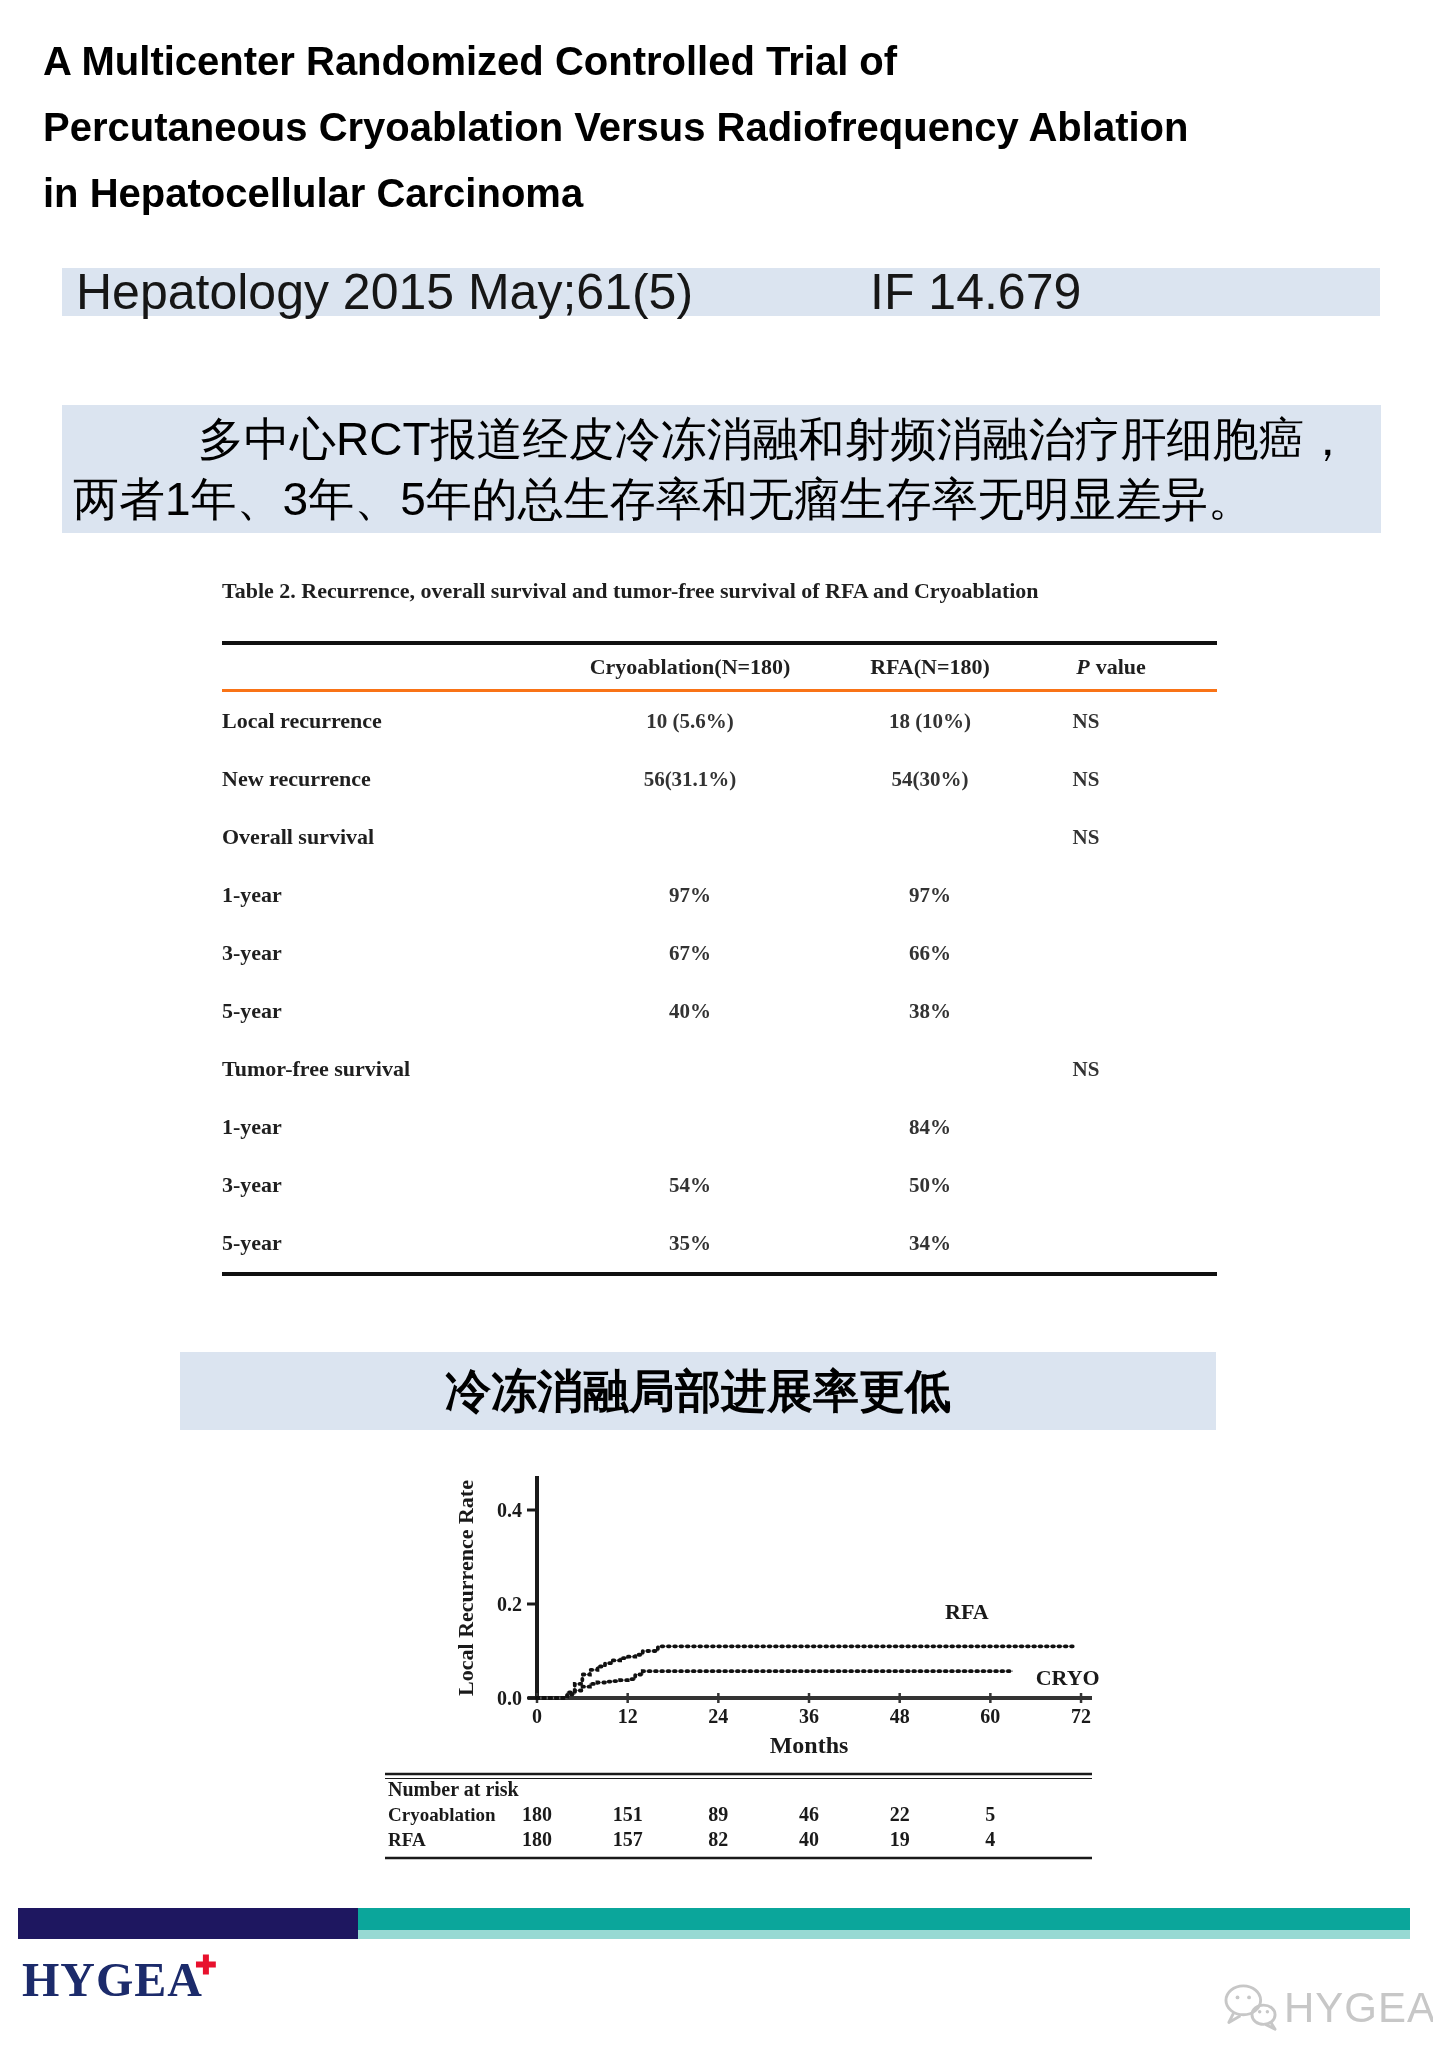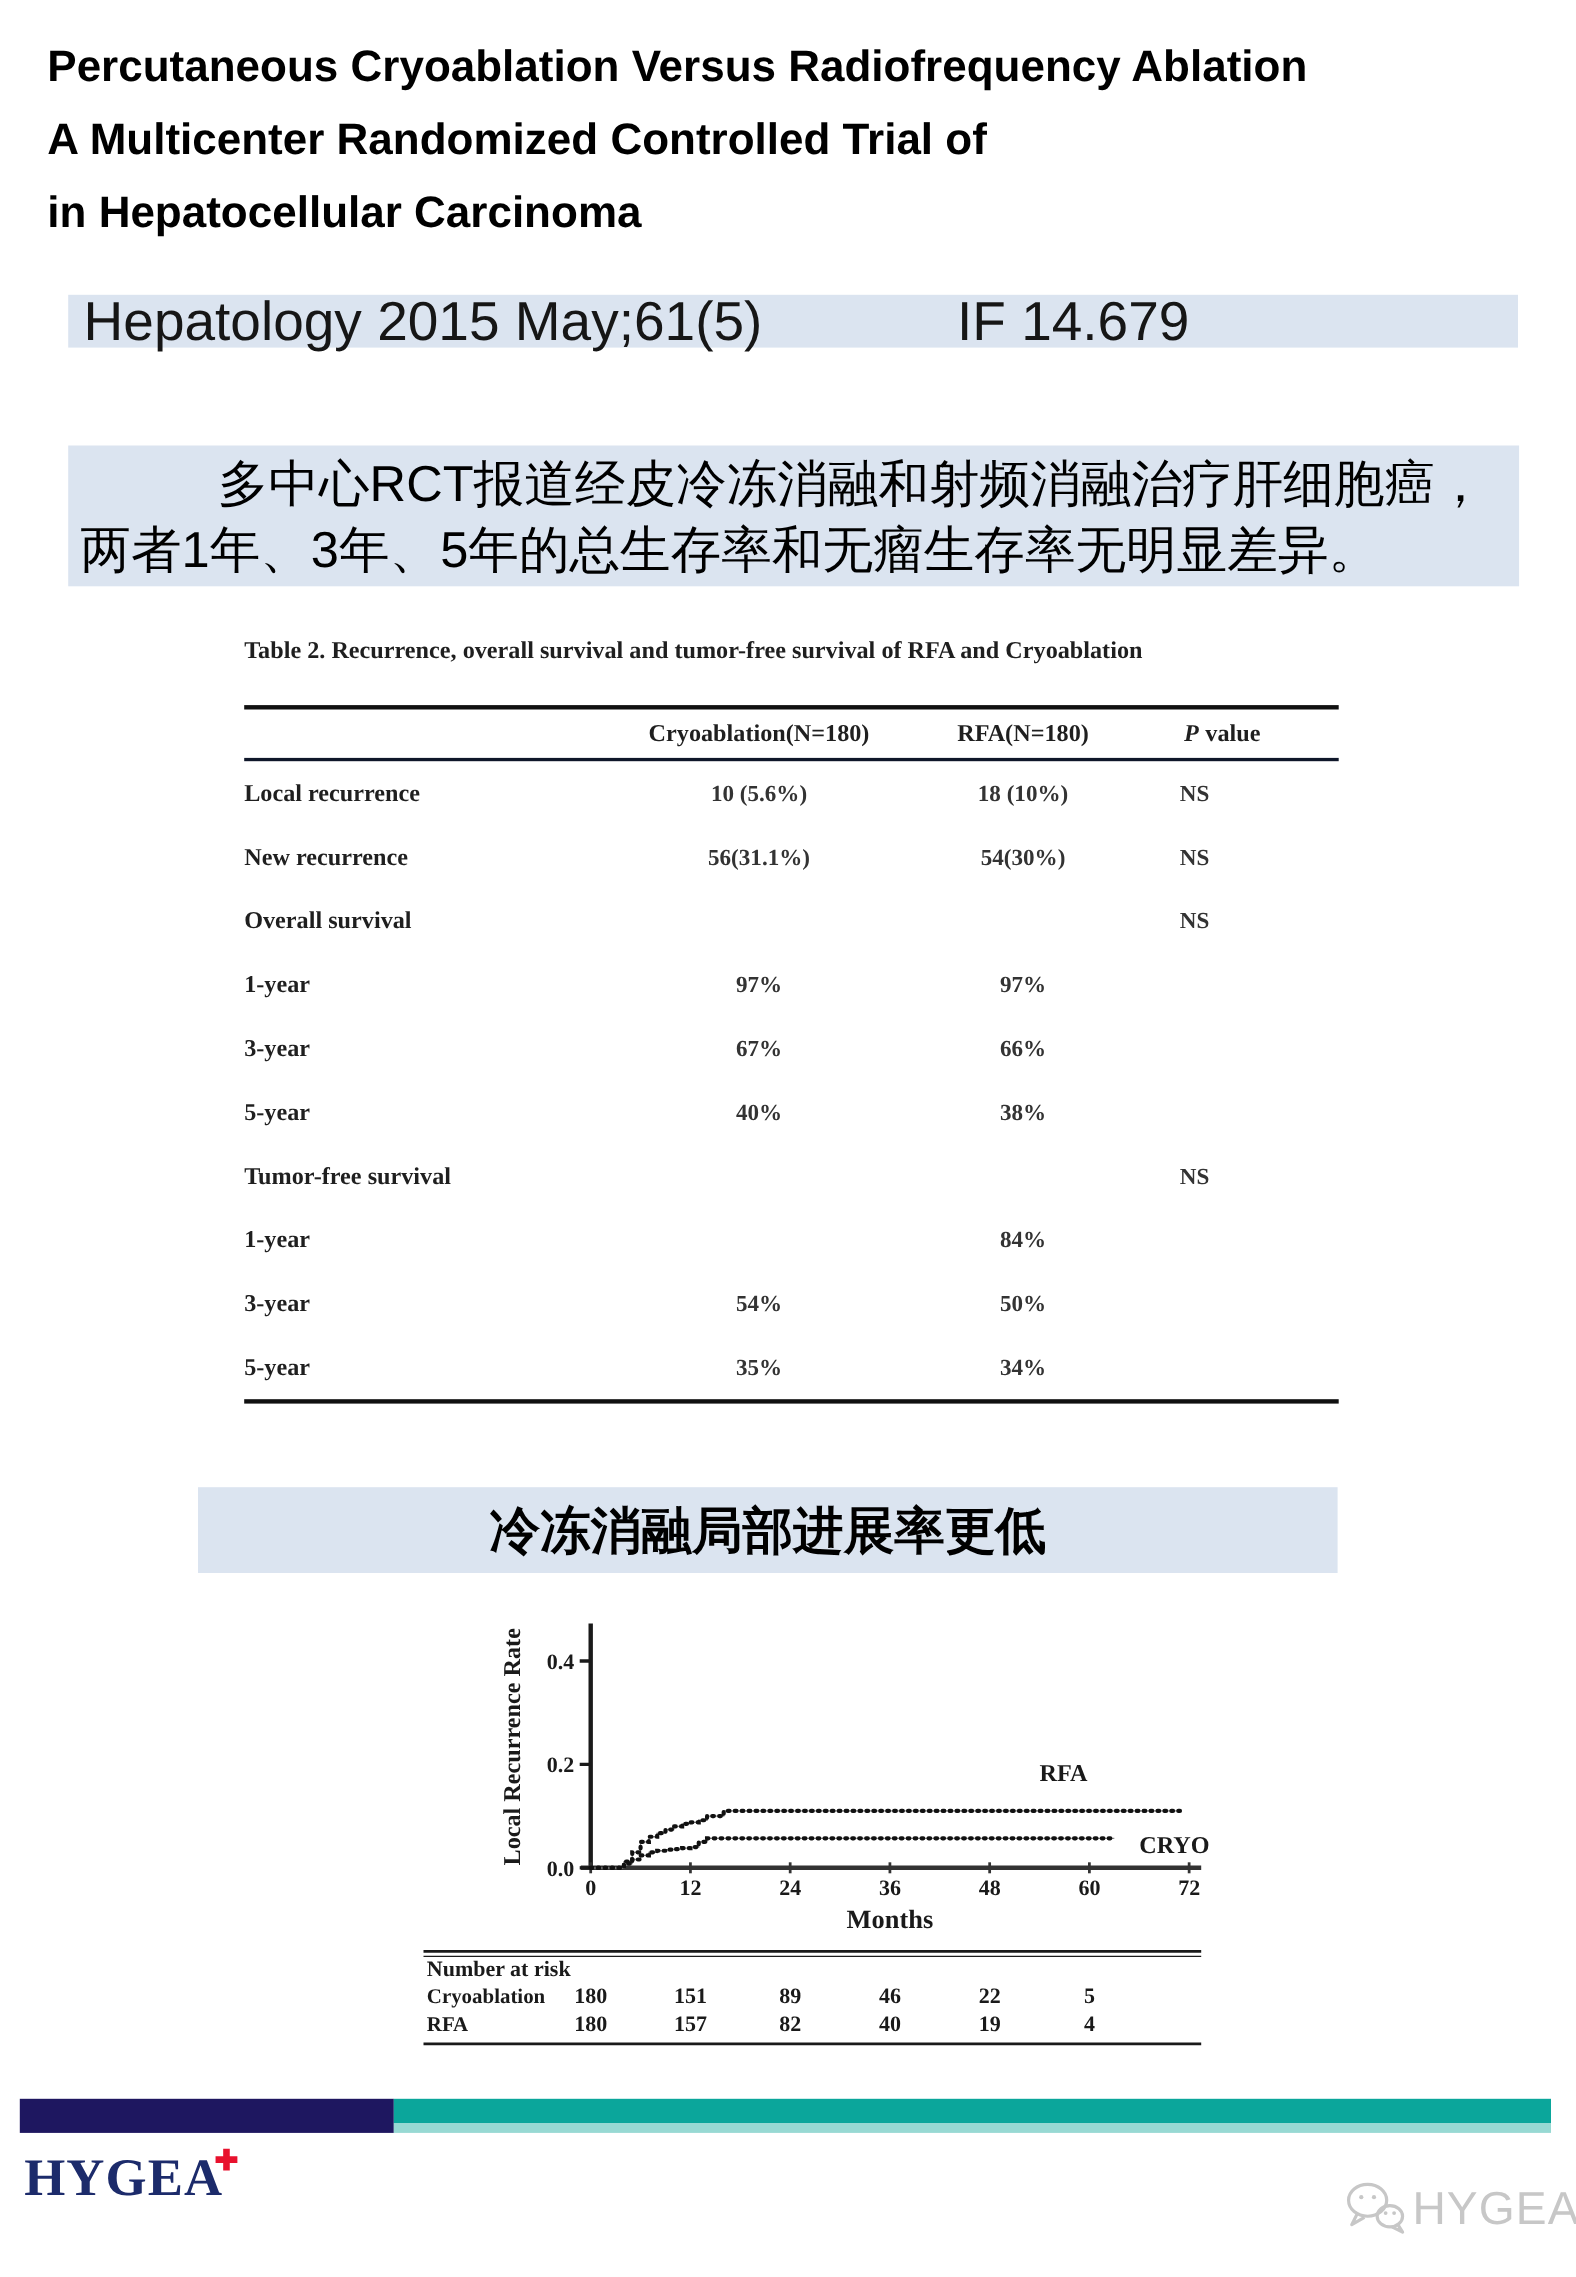--- a/index.html
+++ b/index.html
@@ -18,21 +18,21 @@
   .journal-bar .impact{position:absolute; left:808px; top:0;}
 
   .summary-box{position:absolute; left:62px; top:405px; width:1319px; height:128px;
     background:var(--panel-blue); font-size:46px; color:#000; line-height:62px;}
   .summary-box .s-line1{position:absolute; left:136px; top:3px; white-space:nowrap;}
   .summary-box .s-line2{position:absolute; left:11px; top:63px; white-space:nowrap;}
 
   .table-wrap{position:absolute; left:222px; top:578px; width:995px;
     font-family:"Liberation Serif", serif; color:#1f1f1f;}
   .table-title{font-weight:bold; font-size:22px; line-height:26px; margin-bottom:37px; white-space:nowrap;}
-  .t-head{position:relative; height:51px; border-top:4px solid #111; border-bottom:3px solid #0f172a;}
+  .t-head{position:relative; height:51px; border-top:4px solid #111; border-bottom:3px solid #f97316;}
   .t-head span{position:absolute; top:0; line-height:44px; font-weight:bold; font-size:22px;}
   .hd-cryo{left:348px; width:240px; text-align:center;}
   .hd-rfa{left:588px; width:240px; text-align:center;}
   .hd-p{left:784px; width:160px; text-align:center;}
   .hd-p i{font-style:italic; margin-right:6px;}
   .t-body{border-bottom:4px solid #101010;}
   .t-row{position:relative; height:58px;}
   .t-row span{position:absolute; top:0; line-height:58px;}
   .cell-label{left:0; font-weight:bold; font-size:22px;}
   .cell-cryo{left:348px; width:240px; text-align:center; font-weight:bold; font-size:21px; color:#333;}
@@ -55,22 +55,22 @@
 
   .watermark{position:absolute; left:1222px; top:1982px; display:flex; align-items:center; gap:4px;
     color:var(--watermark-gray); font-size:42px; letter-spacing:1px;}
 </style>
 </head>
 <body>
 
 <div class="slide">
 
   <div class="title">
+    <div>A Multicenter Randomized Controlled Trial of</div>
     <div>Percutaneous Cryoablation Versus Radiofrequency Ablation</div>
-    <div>A Multicenter Randomized Controlled Trial of</div>
     <div>in Hepatocellular Carcinoma</div>
   </div>
 
   <div class="journal-bar">
     <span class="citation">Hepatology 2015 May;61(5)</span>
     <span class="impact">IF 14.679</span>
   </div>
 
   <div class="summary-box">
     <div class="s-line1">多中心RCT报道经皮冷冻消融和射频消融治疗肝细胞癌，</div>

